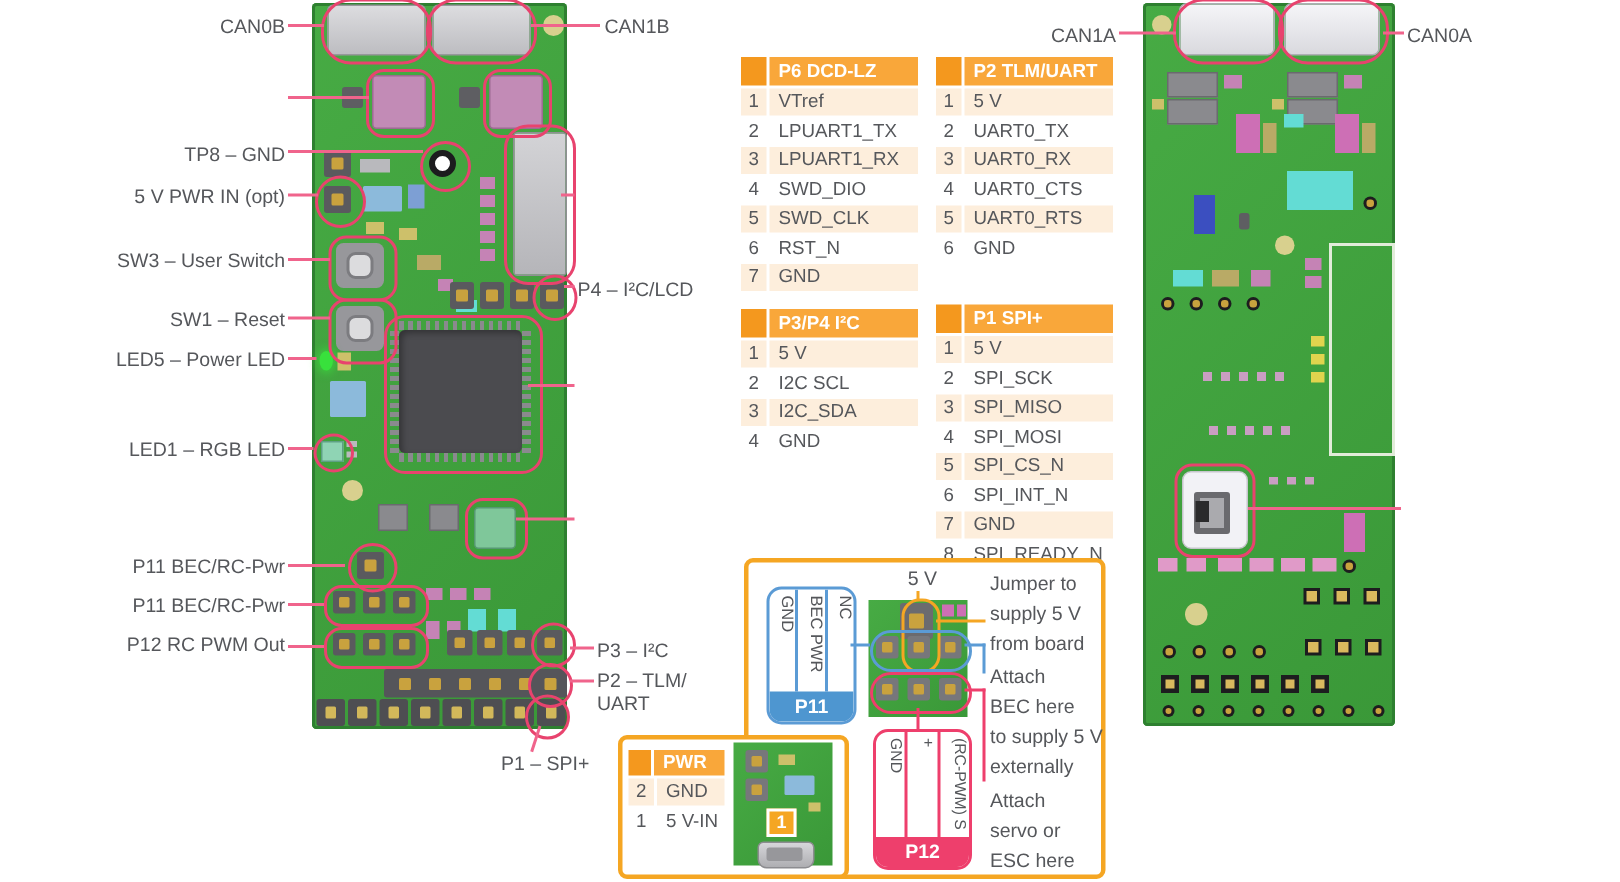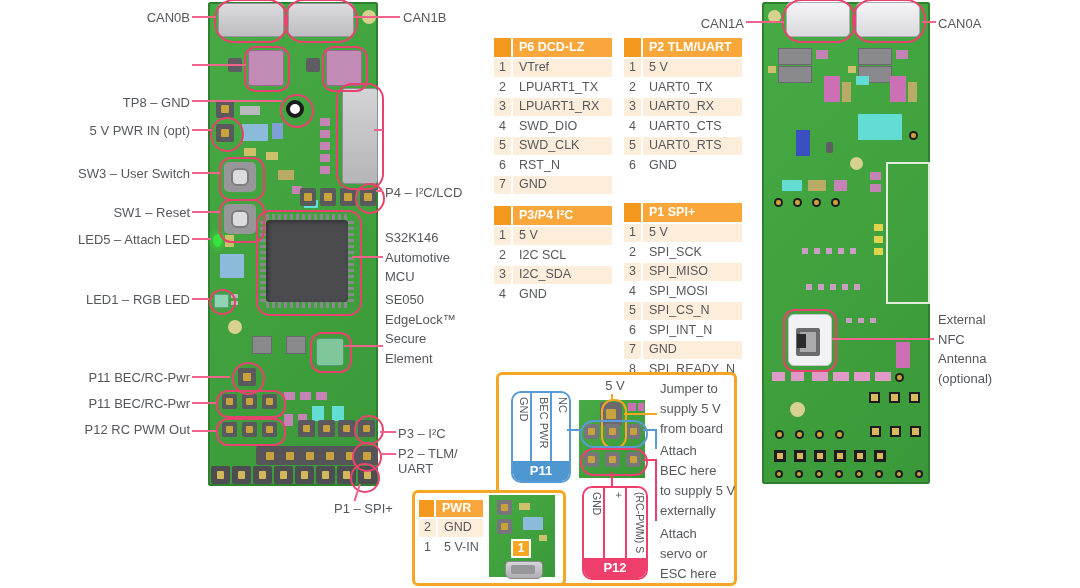--- a/index.html
+++ b/index.html
@@ -208,44 +208,37 @@
   <div class="lead" style="left:192px;top:16px;width:24px;"></div>
   <div class="lead" style="left:192px;top:64px;width:54px;"></div>
   <div class="lbl r" style="right:890px;top:93px;">TP8 – GND</div>
   <div class="lead" style="left:192px;top:100px;width:90px;"></div>
   <div class="lbl r" style="right:890px;top:121px;">5 V PWR IN (opt)</div>
   <div class="lead" style="left:192px;top:129px;width:20px;"></div>
   <div class="lbl r" style="right:890px;top:164px;">SW3 – User Switch</div>
   <div class="lead" style="left:192px;top:172px;width:28px;"></div>
   <div class="lbl r" style="right:890px;top:203px;">SW1 – Reset</div>
   <div class="lead" style="left:192px;top:211px;width:28px;"></div>
-  <div class="lbl r" style="right:890px;top:230px;">LED5 – Attach LED</div>
+  <div class="lbl r" style="right:890px;top:230px;">LED5 – Power LED</div>
   <div class="lead" style="left:192px;top:238px;width:19px;"></div>
   <div class="lbl r" style="right:890px;top:290px;">LED1 – RGB LED</div>
   <div class="lead" style="left:192px;top:298px;width:17px;"></div>
   <div class="lbl r" style="right:890px;top:368px;">P11 BEC/RC-Pwr</div>
   <div class="lead" style="left:192px;top:376px;width:38px;"></div>
   <div class="lbl r" style="right:890px;top:394px;">P11 BEC/RC-Pwr</div>
   <div class="lead" style="left:192px;top:402px;width:24px;"></div>
   <div class="lbl r" style="right:890px;top:420px;">P12 RC PWM Out</div>
   <div class="lead" style="left:192px;top:430px;width:24px;"></div>
 
   <div class="lbl" style="left:403px;top:8px;">CAN1B</div>
   <div class="lead" style="left:354px;top:16px;width:46px;"></div>
   <div class="lead" style="left:374px;top:129px;width:9px;"></div>
   <div class="lbl" style="left:385px;top:183px;">P4 – I²C/LCD</div>
   <div class="lead" style="left:376px;top:190px;width:7px;"></div>
-  <div class="lbl" style="left:385px;top:228px;width:90px;">S32K146
-Automotive
-MCU</div>
   <div class="lead" style="left:352px;top:256px;width:31px;"></div>
-  <div class="lbl" style="left:385px;top:290px;width:90px;">SE050
-EdgeLock™
-Secure
-Element</div>
   <div class="lead" style="left:344px;top:345px;width:39px;"></div>
   <div class="lbl" style="left:398px;top:424px;">P3 – I²C</div>
   <div class="lead" style="left:380px;top:431px;width:16px;"></div>
   <div class="lbl tight" style="left:398px;top:446px;">P2 – TLM/
 UART</div>
   <div class="lead" style="left:380px;top:453px;width:16px;"></div>
 
   <div class="lbl" style="left:334px;top:499px;">P1 – SPI+</div>
   <div class="vlead" style="left:359px;top:484px;height:18px;transform:rotate(18deg);transform-origin:top center;"></div>
 
@@ -460,24 +453,20 @@
 
     <div class="corr" style="left:20px;top:-3px;width:70px;height:40px;border-radius:20px;"></div>
     <div class="corr" style="left:90px;top:-3px;width:70px;height:40px;border-radius:20px;"></div>
     <div class="corr" style="left:21px;top:307px;width:50px;height:59px;border-radius:12px;"></div>
   </div>
 
   <div class="lbl r" style="right:336px;top:14px;">CAN1A</div>
   <div class="lead" style="left:746px;top:21px;width:38px;"></div>
   <div class="lbl" style="left:938px;top:14px;">CAN0A</div>
   <div class="lead" style="left:922px;top:21px;width:14px;"></div>
-  <div class="lbl" style="left:938px;top:310px;width:80px;">External
-NFC
-Antenna
-(optional)</div>
   <div class="lead" style="left:832px;top:338px;width:102px;"></div>
 
   <div class="obox" style="left:496px;top:372px;width:235px;height:208px;"></div>
   <div class="lbl" style="left:600px;top:376px;width:30px;text-align:center;">5 V</div>
   <div class="oline" style="left:611px;top:394px;width:2px;height:8px;"></div>
   <div class="photo" style="left:579px;top:400px;width:66px;height:78px;">
     <div class="cmp pin" style="left:21px;top:2px;width:22px;height:24px;background:#6b6b6f;"></div>
     <div class="cmp capM" style="left:49px;top:3px;width:8px;height:8px;"></div>
     <div class="cmp capM" style="left:59px;top:3px;width:6px;height:8px;"></div>
     <div class="cmp pin" style="left:5px;top:24px;width:15px;height:15px;background:#77777b;"></div>

